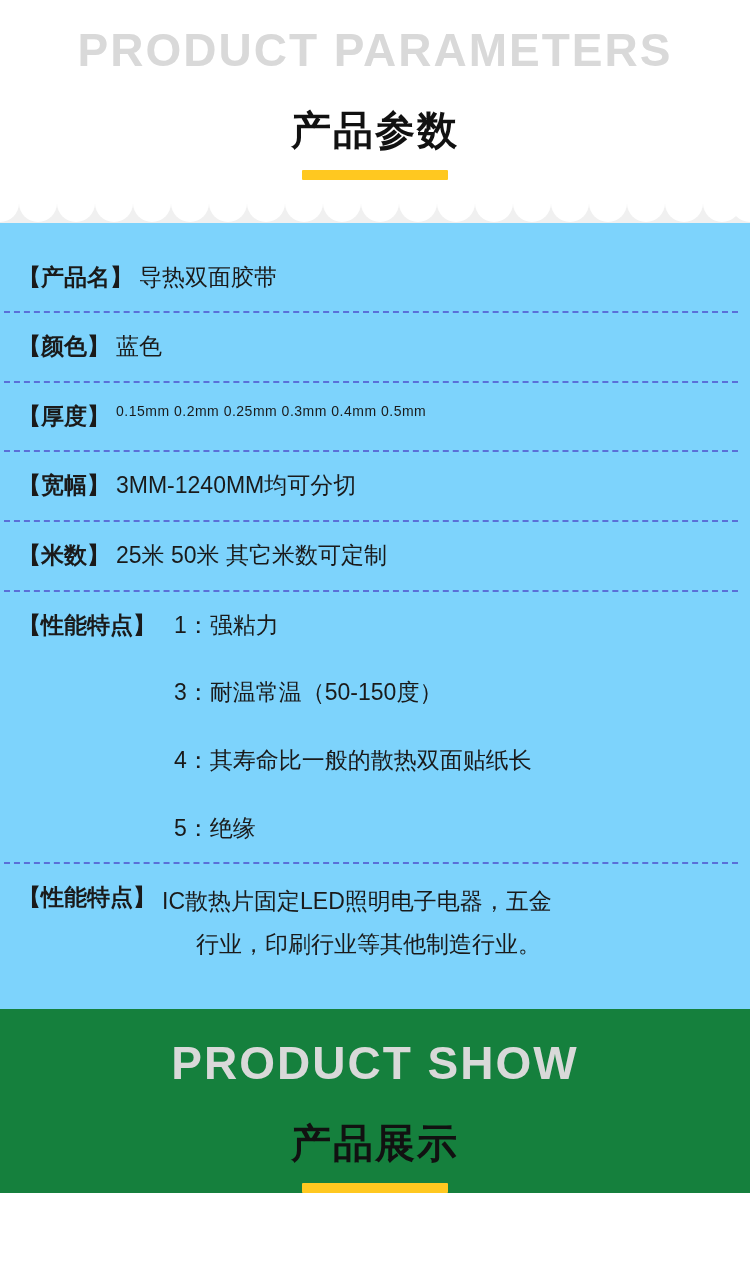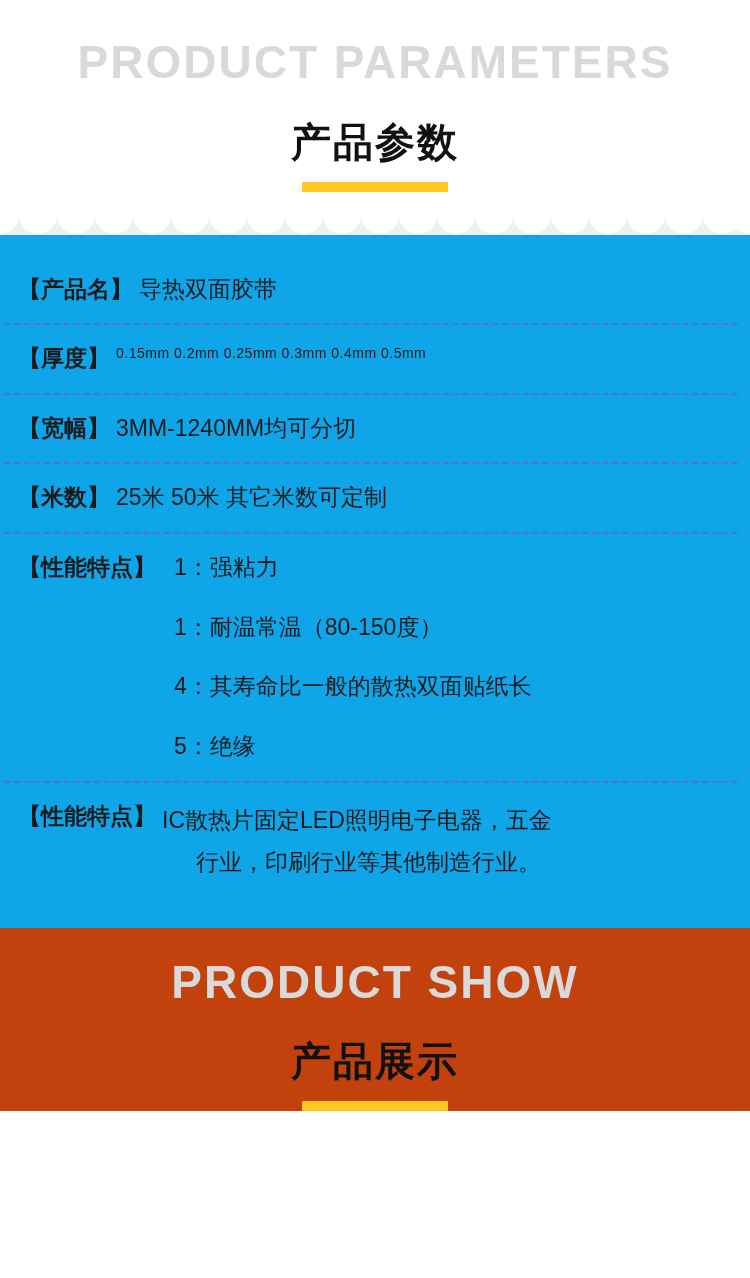--- a/index.html
+++ b/index.html
@@ -19,42 +19,42 @@
   .header-block {
     text-align: center;
     background: #ffffff;
   }
   .title-en {
     font-size: 46px;
     letter-spacing: 2px;
     color: #d9d9d9;
     font-weight: 700;
     line-height: 1.25;
-    padding-top: 34px;
+    padding-top: 22px;
   }
   .title-cn {
     font-size: 40px;
     color: #111111;
     font-weight: 700;
     line-height: 1.3;
     margin-top: 24px;
     letter-spacing: 2px;
   }
   .title-underline {
     width: 146px;
     height: 10px;
     background: #ffc820;
     margin: 14px auto 0 auto;
     border-radius: 1px;
   }
 
   
   .panel {
     position: relative;
-    background: #0ea5e9;
+    background: #7dd3fc;
     margin-top: 24px;
     padding: 40px 8px 28px 0;
   }
   .scallop {
     position: absolute;
     top: -1px;
     left: 0;
     width: 750px;
     height: 20px;
     display: block;
@@ -87,36 +87,36 @@
     flex: 1 1 auto;
   }
   .row.small-value .value {
     font-size: 14px;
     letter-spacing: 0.5px;
     padding-top: 2px;
   }
   .list-value {
     display: flex;
     flex-direction: column;
-    gap: 24px;
+    gap: 32px;
   }
   .list-value .li {
     padding-left: 12px;
   }
   .block-value {
     line-height: 1.85;
   }
   .block-value .line2 {
     display: block;
     padding-left: 34px;
   }
 
   
   .footer-block {
-    background: #c2410c;
+    background: #15803d;
     text-align: center;
     padding-top: 26px;
   }
   .footer-block .title-en { padding-top: 0; }
 </style>
 </head>
 <body>
 
 <div class="header-block">
   <div class="title-en">PRODUCT PARAMETERS</div>
@@ -153,41 +153,45 @@
     </g>
   </svg>
 
   <div class="rows">
 
     <div class="row">
       <span class="label">【产品名】</span>
       <span class="value">导热双面胶带</span>
     </div>
 
+    <div class="row">
+      <span class="label">【颜色】</span>
+      <span class="value">蓝色</span>
+    </div>
 
     <div class="row small-value">
       <span class="label">【厚度】</span>
       <span class="value">0.15mm  0.2mm  0.25mm  0.3mm  0.4mm  0.5mm</span>
     </div>
 
     <div class="row">
       <span class="label">【宽幅】</span>
       <span class="value">3MM-1240MM均可分切</span>
     </div>
 
     <div class="row">
       <span class="label">【米数】</span>
       <span class="value">25米  50米  其它米数可定制</span>
     </div>
 
     <div class="row">
       <span class="label">【性能特点】</span>
       <span class="value list-value">
         <span class="li">1：强粘力</span>
-        <span class="li">1：耐温常温（80-150度）</span>
+        <span class="li">3：耐温常温（50-150度）</span>
         <span class="li">4：其寿命比一般的散热双面贴纸长</span>
         <span class="li">5：绝缘</span>
       </span>
     </div>
 
     <div class="row">
       <span class="label">【性能特点】</span>
       <span class="value block-value">
         <span>IC散热片固定LED照明电子电器，五金</span>
         <span class="line2">行业，印刷行业等其他制造行业。</span>

